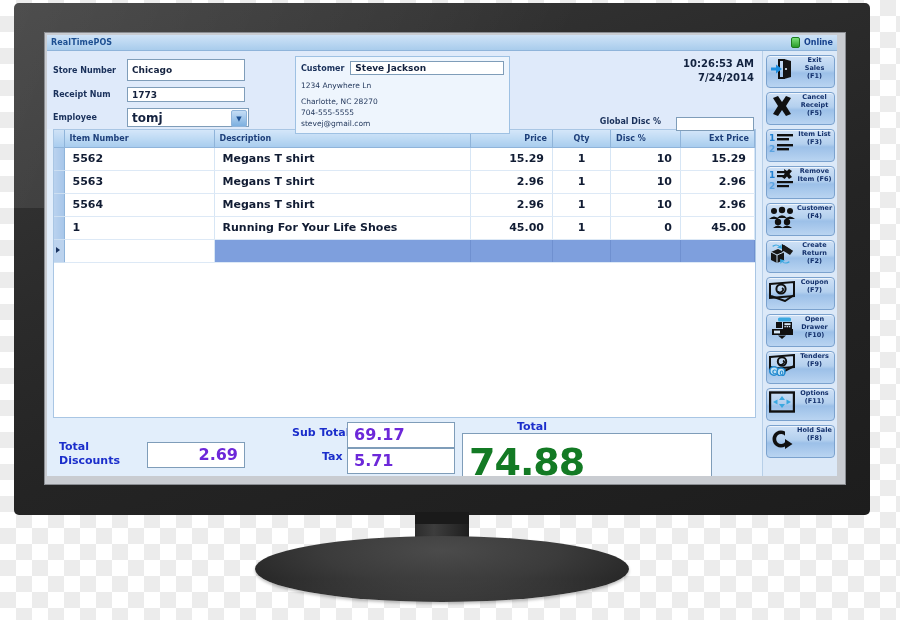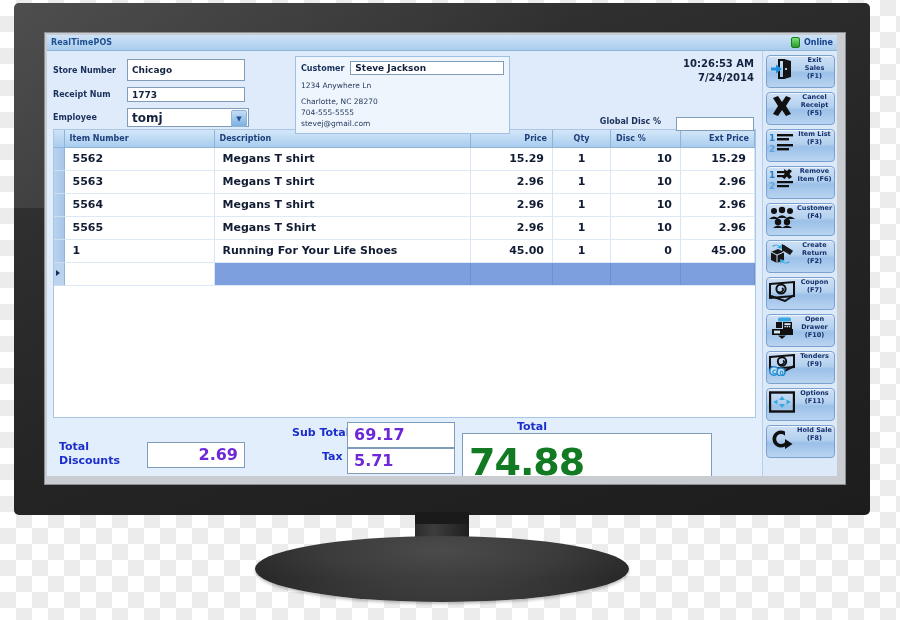--- a/index.html
+++ b/index.html
@@ -289,29 +289,20 @@
                     <td class="sel"></td>
                     <td>5564</td>
                     <td>Megans T shirt</td>
                     <td class="num">2.96</td>
                     <td class="ctr">1</td>
                     <td class="num">10</td>
                     <td class="num">2.96</td>
                   </tr>
                   <tr>
                     <td class="sel"></td>
-                    <td>5565</td>
-                    <td>Megans T Shirt</td>
-                    <td class="num">2.96</td>
-                    <td class="ctr">1</td>
-                    <td class="num">10</td>
-                    <td class="num">2.96</td>
-                  </tr>
-                  <tr>
-                    <td class="sel"></td>
                     <td>1</td>
                     <td>Running For Your Life Shoes</td>
                     <td class="num">45.00</td>
                     <td class="ctr">1</td>
                     <td class="num">0</td>
                     <td class="num">45.00</td>
                   </tr>
                   <tr class="newrow">
                     <td class="sel">
                       <span class="arrowmark"></span>

